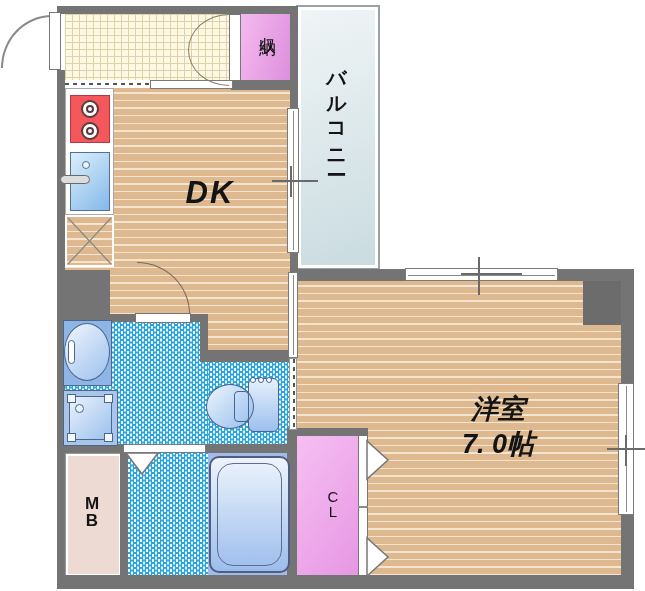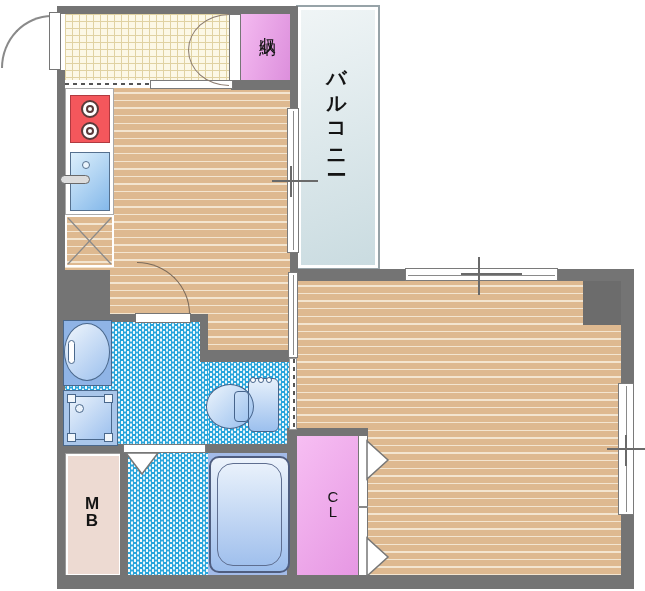--- a/index.html
+++ b/index.html
@@ -163,21 +163,26 @@
   <div class="abs" style="left:209px;top:456px;width:81px;height:117px;border-radius:10px;background:linear-gradient(180deg,#EDF4FC,#9CBDEC);border:2px solid #4F5E80;"></div>
   <div class="abs" style="left:217px;top:463px;width:65px;height:103px;border-radius:16px;border:1.5px solid #5E6E90;"></div>
 
   <div class="abs tick" style="left:272px;top:180px;width:46px;height:2px;"></div>
   <div class="abs tick" style="left:290px;top:166px;width:2px;height:31px;"></div>
   <div class="abs tick" style="left:478px;top:257px;width:2px;height:38px;"></div>
   <div class="abs tick" style="left:461px;top:273px;width:61px;height:2px;"></div>
   <div class="abs tick" style="left:607px;top:448px;width:38px;height:2px;"></div>
   <div class="abs tick" style="left:625px;top:435px;width:2px;height:31px;"></div>
 
+  <div class="abs lbl lbl-dk" style="left:160px;top:175px;width:100px;text-align:center;">DK</div>
 
+  <div class="abs lbl lbl-yo" style="left:400px;top:392px;width:196px;">
+    <span style="display:block;">洋室</span>
+    <span style="display:block;">7. 0帖</span>
+  </div>
 
   <div class="abs lbl vtext lbl-balc" style="left:324px;top:56px;height:180px;">バルコニー</div>
 
   <div class="abs lbl vtext lbl-sto" style="left:256px;top:24px;height:56px;">収納</div>
 
   <div class="abs lbl stack" style="left:316px;top:489px;width:34px;font-size:15px;">
     <span style="display:block;">C</span>
     <span style="display:block;">L</span>
   </div>
 

